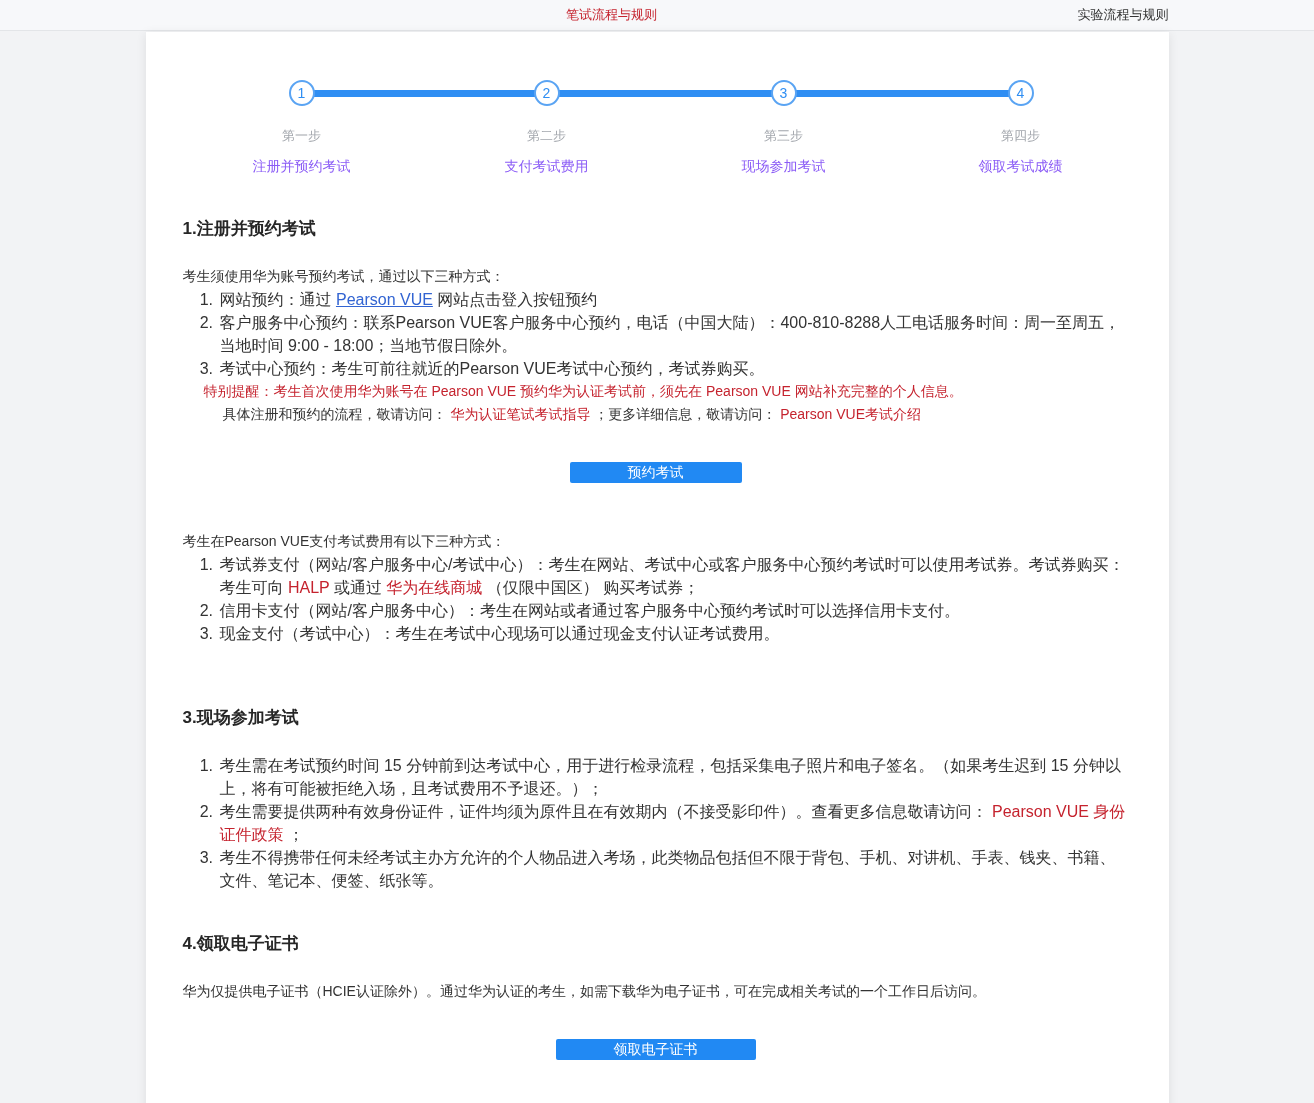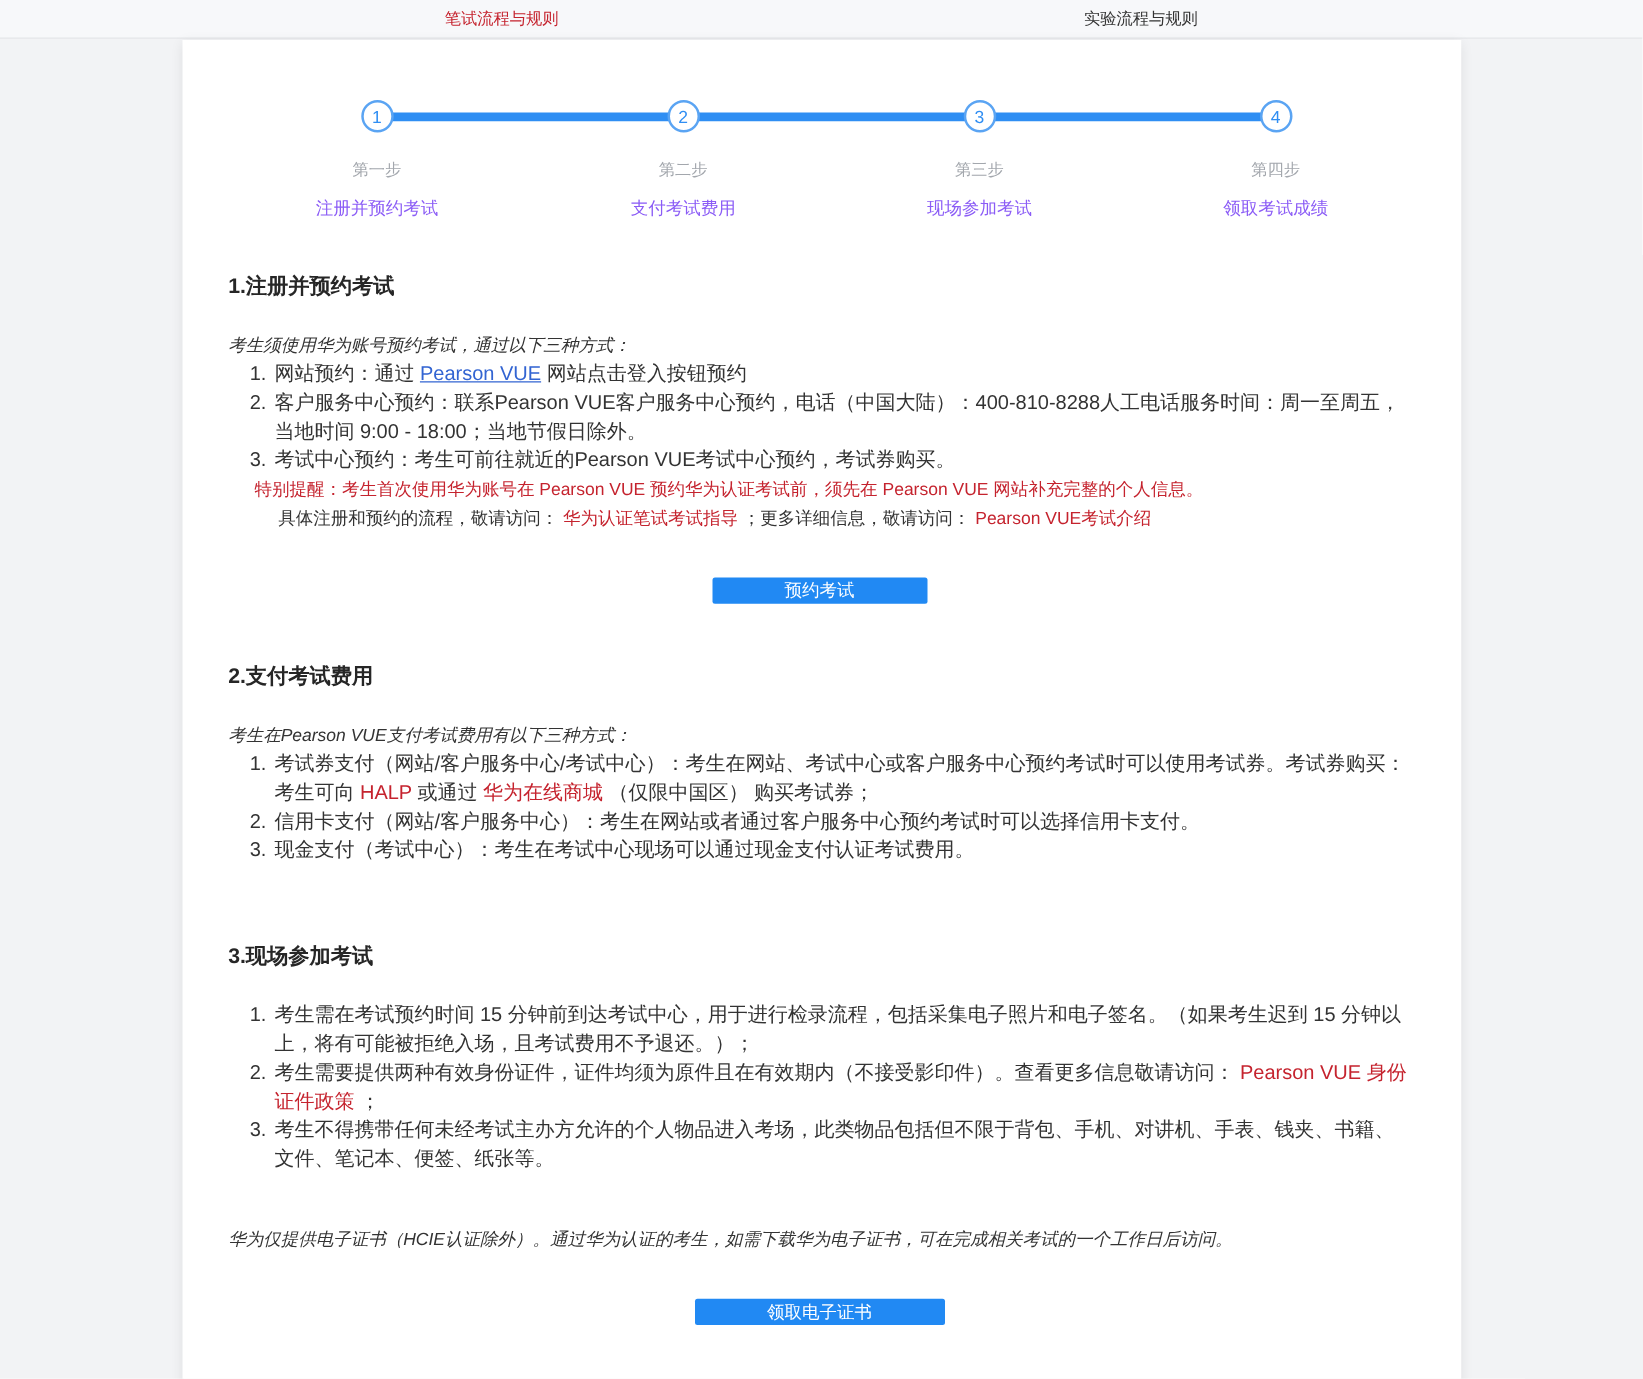--- a/index.html
+++ b/index.html
@@ -18,21 +18,21 @@
     background:#f2f3f5;
     font-family:"Liberation Sans","DejaVu Sans",sans-serif;
     color:var(--text);
   }
   
   .tabbar{
     height:31px;background:#f7f8fa;border-bottom:1px solid #e3e5e8;
   }
   .tabbar-inner{width:1023px;margin:0 auto;display:flex;height:100%;}
   .tab{
-    flex:1;text-align:center;line-height:30px;font-size:13px;color:#333;cursor:pointer;
+    flex:1;text-align:right;line-height:30px;font-size:13px;color:#333;cursor:pointer;
   }
   .tab.active{color:var(--red);}
   
   .card{
     width:1023px;margin:1px auto 0;background:#ffffff;
     box-shadow:0 2px 10px rgba(0,0,0,0.09);
     padding:0 0 54px 0;min-height:1064px;
   }
   
   .stepper{position:relative;margin:0 0 0 0;padding-top:48px;height:146px;}
@@ -54,21 +54,21 @@
   .sname{margin-top:13px;font-size:14px;color:#8b5cf6;font-weight:400;}
   
   .section{padding:0 40px 0 37px;}
   .section h2{
     font-size:17px;line-height:22px;margin:0 0 25px 0;color:#262626;font-weight:bold;
   }
   .sec1{margin-top:40px;}
   .sec2{margin-top:47px;}
   .sec3{margin-top:62px;}
   .sec4{margin-top:41px;}
-  .intro{font-size:14px;line-height:23px;margin:0;font-style:italic;}
+  .intro{font-size:14px;line-height:23px;margin:0;}
   ol.items{margin:0;padding:0 0 0 35px;font-size:16px;line-height:23px;}
   ol.items li{margin:0;padding:0 0 0 2px;}
   .notes{font-size:14px;line-height:23px;}
   .note-1{margin-left:21px;}
   .note-2{margin-left:40px;}
   .red{color:var(--red);}
   .link-red{color:var(--red);cursor:pointer;}
   .link-blue{color:var(--link-blue);text-decoration:underline;cursor:pointer;}
   
   .btn{
@@ -124,36 +124,36 @@
       <li><span>考试中心预约：考生可前往就近的Pearson VUE考试中心预约，考试券购买。</span></li>
     </ol>
     <div class="notes">
       <div class="note-1"><span class="red">特别提醒：考生首次使用华为账号在 Pearson VUE 预约华为认证考试前，须先在 Pearson VUE 网站补充完整的个人信息。</span></div>
       <div class="note-2"><span>具体注册和预约的流程，敬请访问： </span><span class="link-red">华为认证笔试考试指导</span><span> ；更多详细信息，敬请访问： </span><span class="link-red">Pearson VUE考试介绍</span></div>
     </div>
     <button class="btn btn-book">预约考试</button>
   </div>
 
   <div class="section sec2">
-    <h2>2.支付考试费用</h2>
     <p class="intro">考生在Pearson VUE支付考试费用有以下三种方式：</p>
     <ol class="items">
       <li><span>考试券支付（网站/客户服务中心/考试中心）：考生在网站、考试中心或客户服务中心预约考试时可以使用考试券。考试券购买：考生可向 </span><span class="link-red">HALP</span><span> 或通过 </span><span class="link-red">华为在线商城</span><span> （仅限中国区） 购买考试券；</span></li>
       <li><span>信用卡支付（网站/客户服务中心）：考生在网站或者通过客户服务中心预约考试时可以选择信用卡支付。</span></li>
       <li><span>现金支付（考试中心）：考生在考试中心现场可以通过现金支付认证考试费用。</span></li>
     </ol>
   </div>
 
   <div class="section sec3">
     <h2>3.现场参加考试</h2>
     <ol class="items">
       <li><span>考生需在考试预约时间 15 分钟前到达考试中心，用于进行检录流程，包括采集电子照片和电子签名。（如果考生迟到 15 分钟以上，将有可能被拒绝入场，且考试费用不予退还。）；</span></li>
       <li><span>考生需要提供两种有效身份证件，证件均须为原件且在有效期内（不接受影印件）。查看更多信息敬请访问： </span><span class="link-red">Pearson VUE 身份证件政策</span><span> ；</span></li>
       <li><span>考生不得携带任何未经考试主办方允许的个人物品进入考场，此类物品包括但不限于背包、手机、对讲机、手表、钱夹、书籍、文件、笔记本、便签、纸张等。</span></li>
     </ol>
   </div>
 
   <div class="section sec4">
+    <h2>4.领取电子证书</h2>
     <p class="intro">华为仅提供电子证书（HCIE认证除外）。通过华为认证的考生，如需下载华为电子证书，可在完成相关考试的一个工作日后访问。</p>
     <button class="btn btn-cert">领取电子证书</button>
   </div>
 
 </div>
 
 </body></html>

